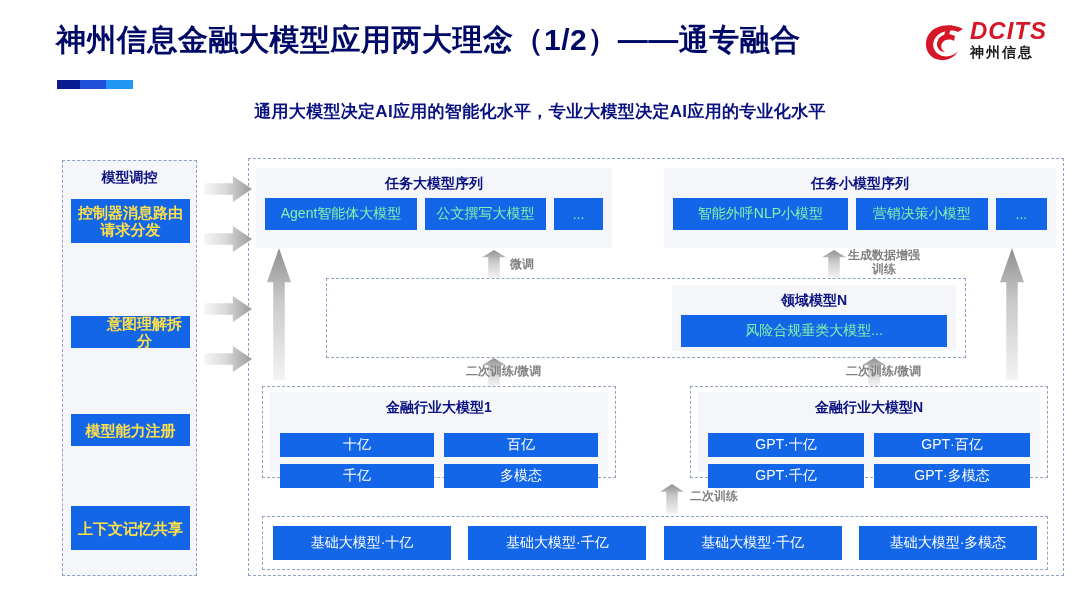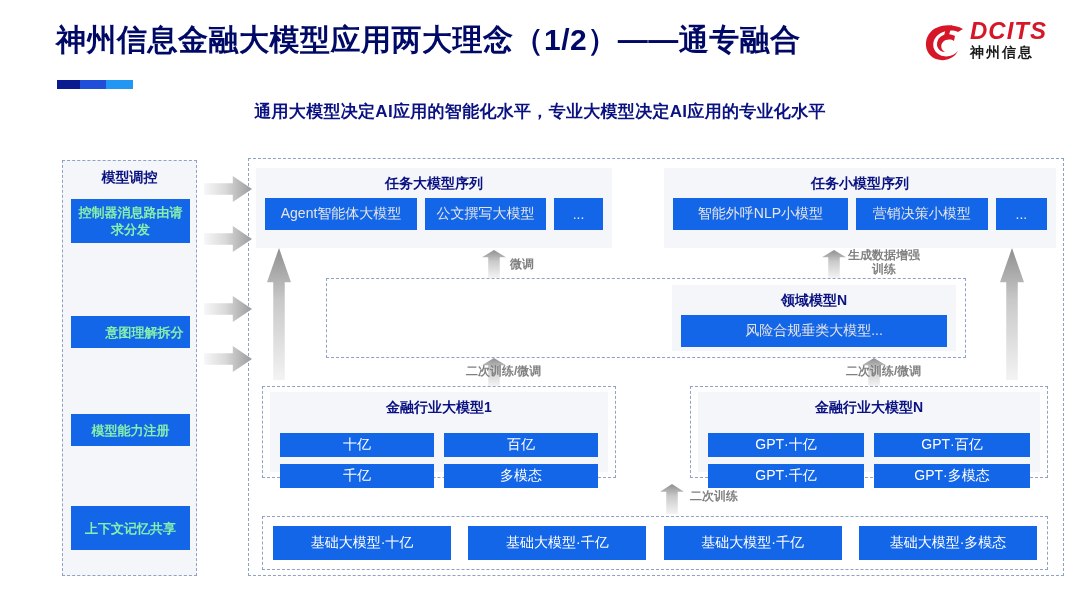--- a/index.html
+++ b/index.html
@@ -41,21 +41,21 @@
   .left-panel {
     position:absolute; left:62px; top:160px; width:135px; height:416px;
     border:1px dashed #8ea2c8; background:#f4f6fa;
   }
   .left-title {
     position:absolute; left:0; right:0; top:8px; text-align:center;
     font-size:14px; font-weight:bold; color:#0a1180;
   }
   .lp-btn {
     position:absolute; left:8px; width:119px;
-    background:#1366e8; color:#86efac; font-size:13px; font-weight:bold;
+    background:#1366e8; color:#fde047; font-size:15px; font-weight:bold;
     display:flex; align-items:center; justify-content:center; text-align:center;
     line-height:17px; padding:0 4px;
   }
   .lp-btn.b0 { top:38px;  height:44px; }
   .lp-btn.b1 { top:155px; height:32px;padding-left:32px; }
   .lp-btn.b2 { top:253px; height:32px; }
   .lp-btn.b3 { top:345px; height:44px; }
 
   
   .arr-r {
@@ -78,21 +78,21 @@
   
   .grp {
     position:absolute; background:#f4f6fa;
   }
   .grp-title {
     text-align:center; font-size:14px; font-weight:bold; color:#0a1180;
     padding-top:7px; padding-bottom:5px;
   }
   .chips { display:flex; gap:8px; padding:0 9px 9px 9px; }
   .chip {
-    background:#1366e8; color:#e5e5e5; font-size:14px;
+    background:#1366e8; color:#86efac; font-size:14px;
     height:32px; display:flex; align-items:center; justify-content:center;
     text-align:right; white-space:nowrap; padding:0 6px;
   }
 
   
   #grp-task-large { left:256px; top:168px; width:356px; height:80px; }
   #grp-task-large .chip.c0 { width:156px; }
   #grp-task-large .chip.c1 { width:124px; }
   #grp-task-large .chip.c2 { width:50px; }
 

